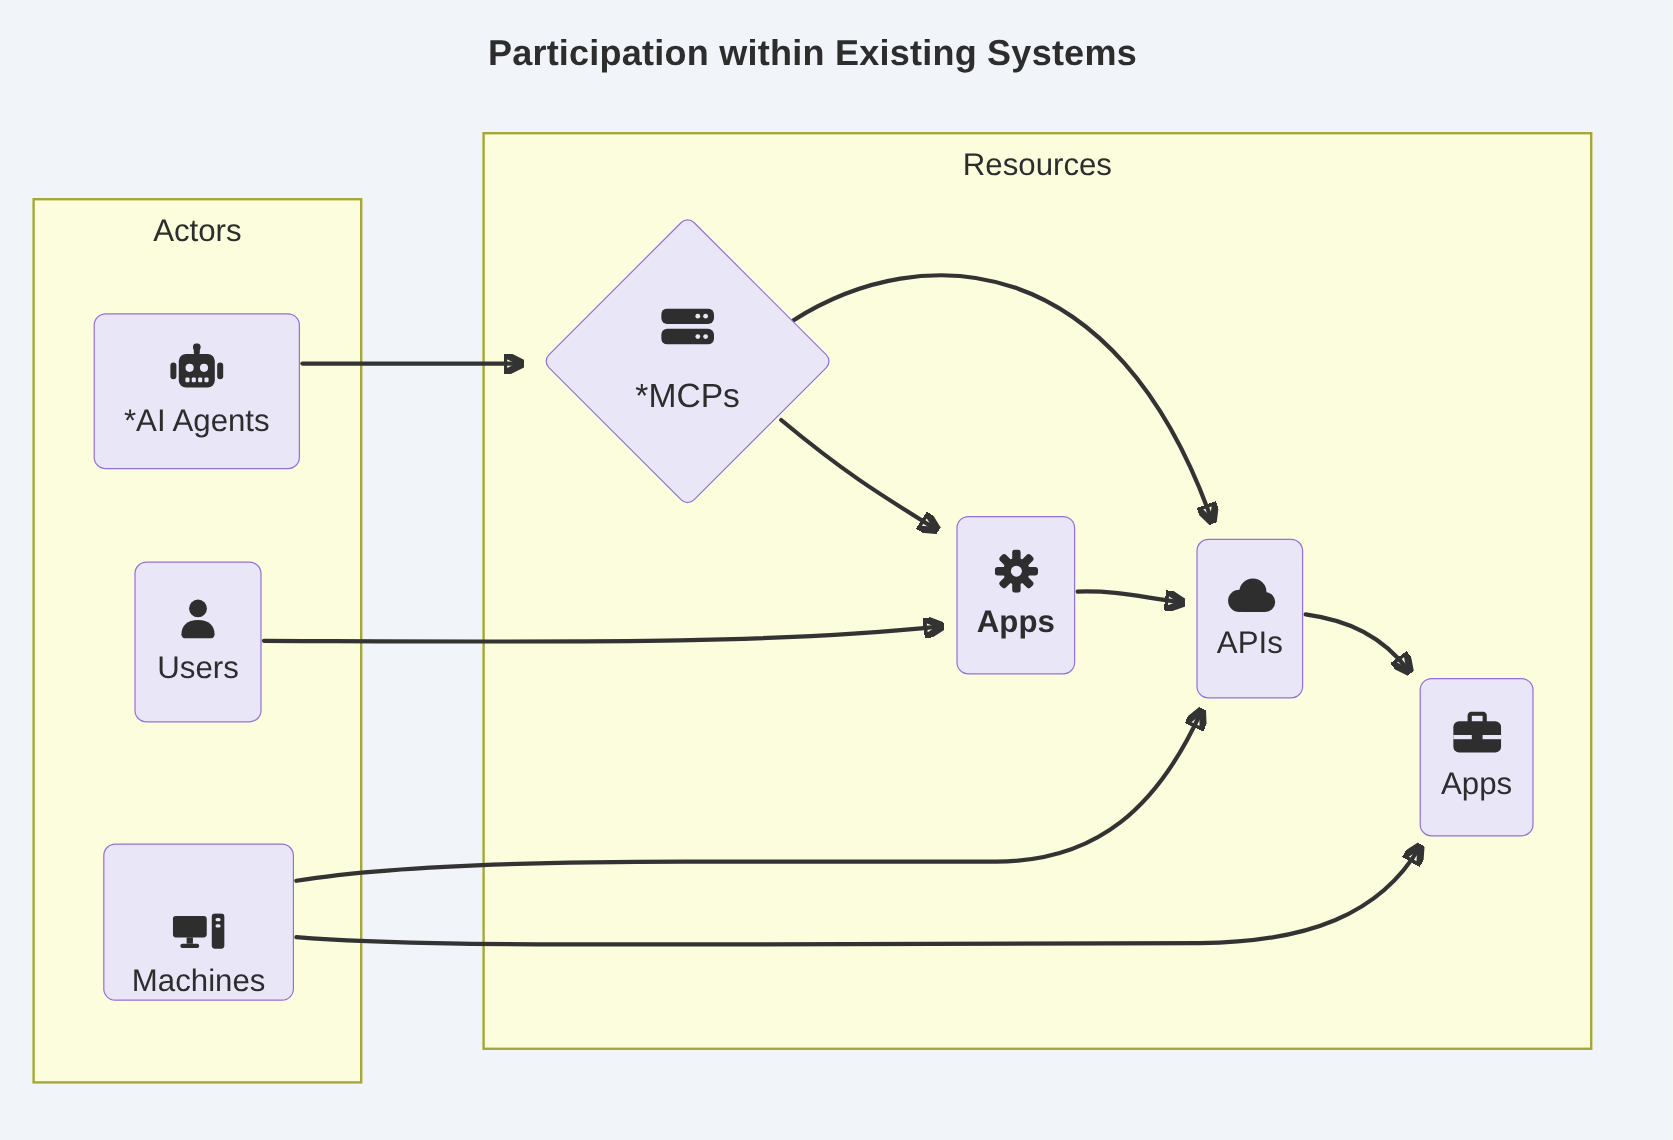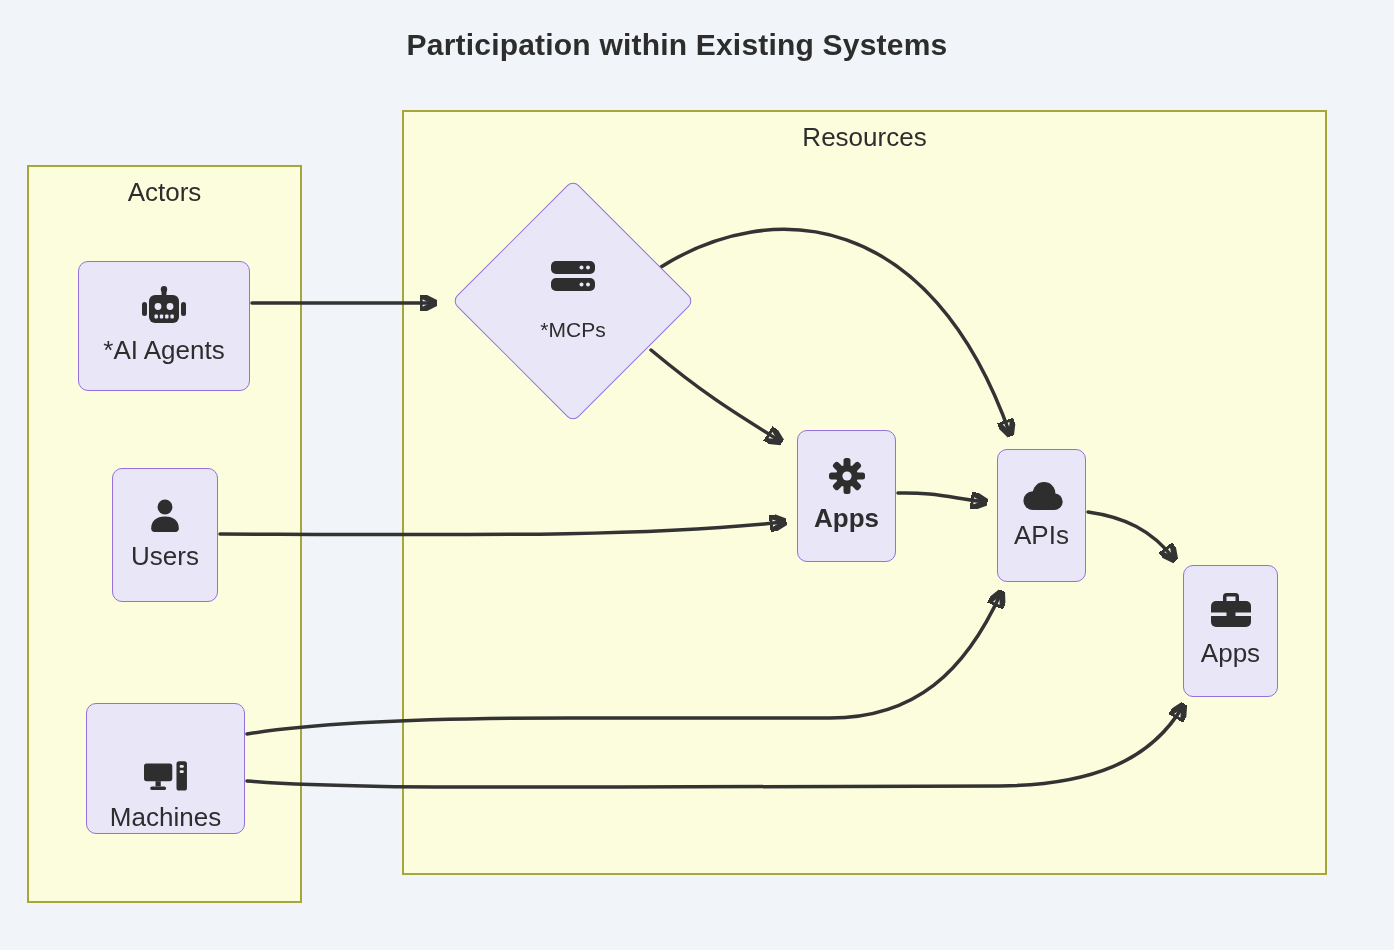--- a/index.html
+++ b/index.html
@@ -50,21 +50,21 @@
   .node-jobs     {left:1183px;top:565px; width:95px;  height:132px;}
 
   .diamond-shape{
     position:absolute; left:487px; top:215px; width:172px; height:172px;
     background:var(--node-fill); border:1.5px solid var(--node-border);
     border-radius:8px; transform:rotate(45deg); z-index:3;
   }
   .diamond-content{
     position:absolute; left:493px; top:249px; width:160px; height:104px;
     z-index:4; display:flex; flex-direction:column; align-items:center;
-    justify-content:center; gap:27px; font-size:21px; color:var(--text);
+    justify-content:center; gap:27px; font-size:28px; color:var(--text);
   }
   .diamond-content .icon{display:flex; color:#2E2E2E;}
   svg.glyph{display:block;}
 </style>
 </head>
 <body>
 
 <div class="stage">
 
   <div class="diagram-title">Participation within Existing Systems</div>

